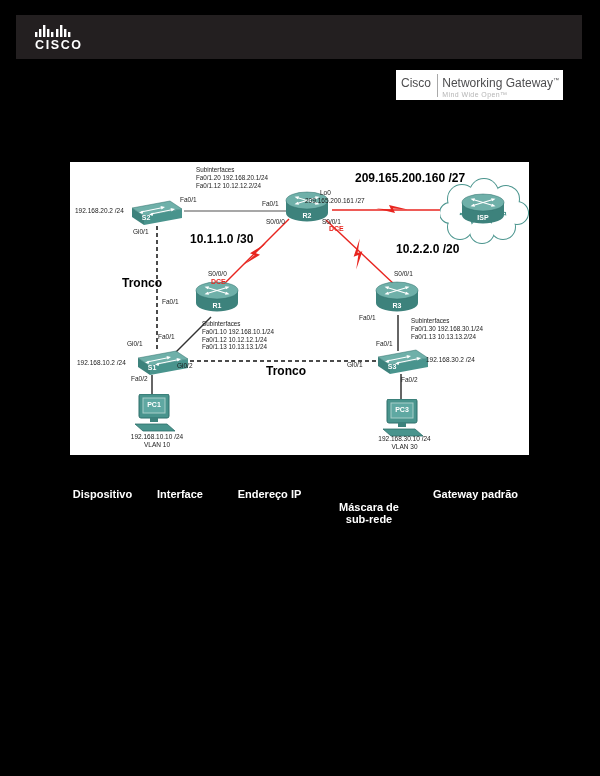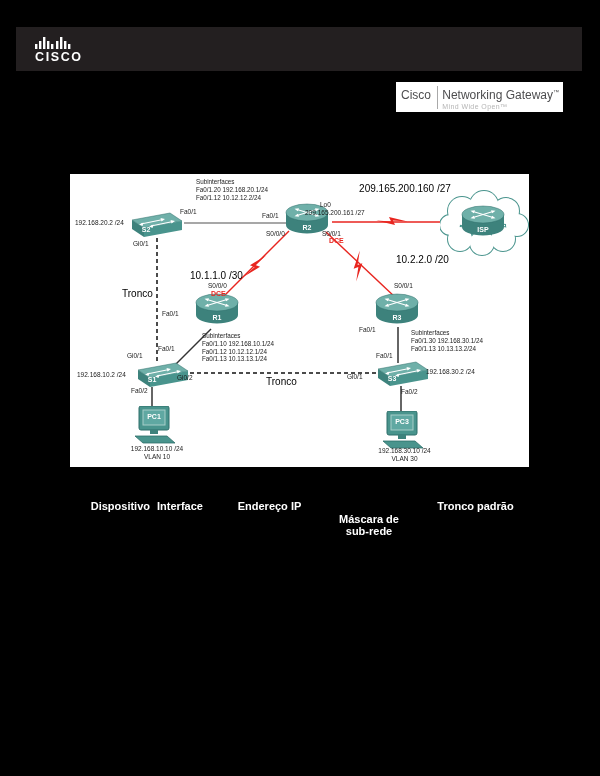--- a/index.html
+++ b/index.html
@@ -1,18 +1,18 @@
 <!DOCTYPE html>
 <html><head>
 <meta charset="utf-8">
 <style>
   html,body { margin:0; padding:0; background:#000; }
   body { width:600px; height:776px; position:relative; overflow:hidden;
          font-family:"Liberation Sans", sans-serif; }
-  .page { position:absolute; inset:0; background:#000;margin-top:12px; }
+  .page { position:absolute; inset:0; background:#000; }
 
   
   .header-bar { position:absolute; left:16px; top:15px; width:566px; height:44px; background:#231f20; }
   .cisco-logo { position:absolute; left:19px; top:10px; width:60px; }
   .cisco-bars { display:block; }
   .cisco-word { font-size:12.5px; font-weight:bold; color:#fff; letter-spacing:1.6px; margin-top:1px; }
 
   
   .academy-box { position:absolute; left:396px; top:70px; width:167px; height:30px; background:#fff;
                  display:flex; align-items:flex-start; padding:3px 4px 2px 4px; box-sizing:border-box; }
@@ -27,21 +27,21 @@
   .links { position:absolute; left:0; top:0; }
   .dev { position:absolute; }
   .dev svg { display:block; }
   .dev-name { position:absolute; color:#fff; font-weight:bold; font-size:7px; text-align:center; z-index:3; }
   .name-switch { left:0; top:15px; width:32px; }
   .name-router { left:0; top:20.5px; width:46px; }
   .name-pc { left:0; top:7px; width:42px; }
   .isp-router { position:absolute; left:20px; top:16px; width:46px; height:33px; }
 
   .lbl { position:absolute; font-size:6.5px; color:#1a1a1a; white-space:nowrap; line-height:8px; z-index:4; }
-  .lbl-b { position:absolute; font-weight:normal; font-size:10px; color:#000; white-space:nowrap; z-index:4; }
+  .lbl-b { position:absolute; font-weight:bold; font-size:12px; color:#000; white-space:nowrap; z-index:4; }
   .lbl-red { position:absolute; color:#e8251f; font-weight:bold; font-size:7px; white-space:nowrap; z-index:4; }
   .sub { position:absolute; font-size:6.3px; color:#1a1a1a; line-height:7.8px; white-space:nowrap; z-index:4; }
   .ctr { text-align:center; }
 
   
   .thdr { position:absolute; color:#fff; font-weight:bold; font-size:11px; text-align:center; line-height:12px; }
 </style>
 </head>
 <body>
 
@@ -289,21 +289,21 @@
       <div>Fa0/1.13 10.13.13.1/24</div>
     </div>
 
     <div class="sub" style="left:341px; top:155px;">
       <div>Subinterfaces</div>
       <div>Fa0/1.30 192.168.30.1/24</div>
       <div>Fa0/1.13 10.13.13.2/24</div>
     </div>
 
     <div class="lbl-b ctr" style="left:285px; top:9px; width:100px;">209.165.200.160 /27</div>
-    <div class="lbl-b" style="left:120px; top:96px;">10.1.1.0 /30</div>
+    <div class="lbl-b" style="left:120px; top:70px;">10.1.1.0 /30</div>
     <div class="lbl-b" style="left:326px; top:80px;">10.2.2.0 /20</div>
     <div class="lbl-b" style="left:52px; top:114px;">Tronco</div>
     <div class="lbl-b" style="left:196px; top:202px;">Tronco</div>
 
     <div class="lbl" style="left:5px; top:45px;">192.168.20.2 /24</div>
     <div class="lbl" style="left:110px; top:34px;">Fa0/1</div>
     <div class="lbl" style="left:63px; top:66px;">Gi0/1</div>
 
     <div class="lbl" style="left:192px; top:38px;">Fa0/1</div>
     <div class="lbl" style="left:250px; top:27px;">Lo0</div>
@@ -330,20 +330,20 @@
     <div class="lbl" style="left:356px; top:194px;">192.168.30.2 /24</div>
     <div class="lbl" style="left:331px; top:214px;">Fa0/2</div>
 
     <div class="lbl ctr" style="left:52px; top:271px; width:70px;">192.168.10.10 /24</div>
     <div class="lbl ctr" style="left:52px; top:279px; width:70px;">VLAN 10</div>
     <div class="lbl ctr" style="left:297px; top:273px; width:75px;">192.168.30.10 /24</div>
     <div class="lbl ctr" style="left:297px; top:281px; width:75px;">VLAN 30</div>
   </div>
 
   <div>
-    <div class="thdr" style="left:55px; top:488px; width:95px;text-align:right;">Dispositivo</div>
+    <div class="thdr" style="left:55px; top:488px; width:95px;">Dispositivo</div>
     <div class="thdr" style="left:140px; top:488px; width:80px;">Interface</div>
     <div class="thdr" style="left:222px; top:488px; width:95px;">Endereço IP</div>
     <div class="thdr" style="left:331px; top:501px; width:76px;">Máscara de sub-rede</div>
-    <div class="thdr" style="left:418px; top:488px; width:115px;">Tronco padrão</div>
+    <div class="thdr" style="left:418px; top:488px; width:115px;">Gateway padrão</div>
   </div>
 
 </div>
 
 </body></html>

